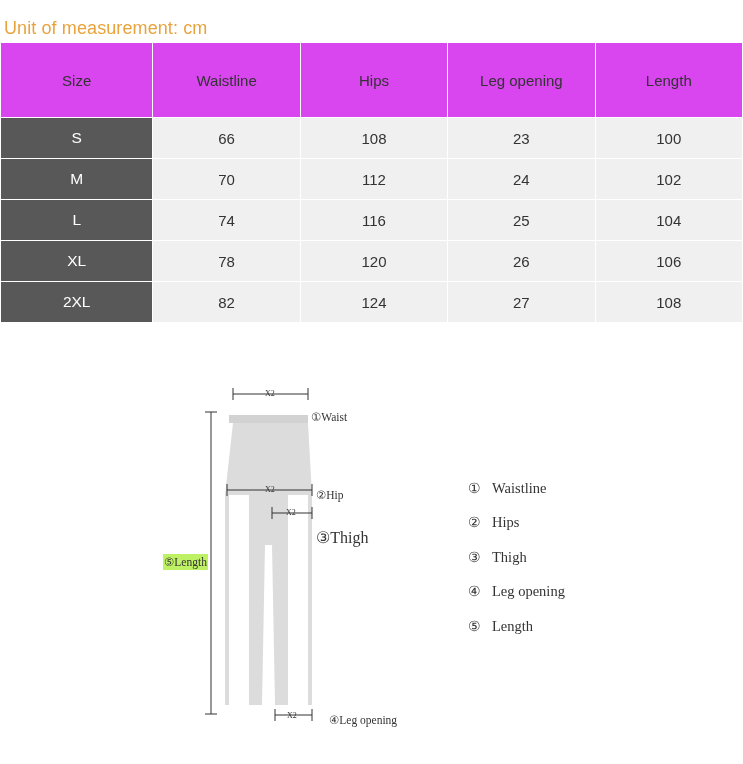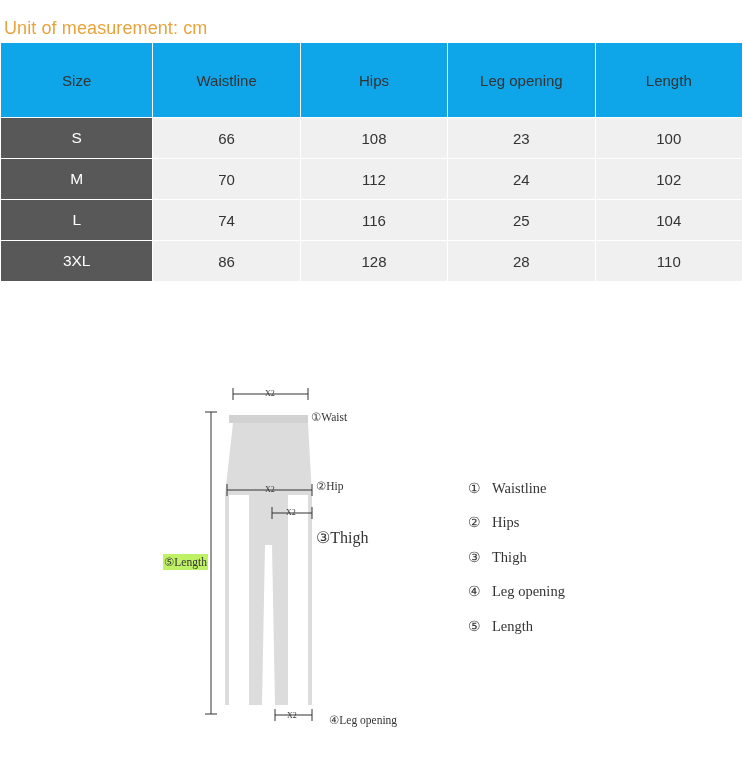--- a/index.html
+++ b/index.html
@@ -40,21 +40,21 @@
   table.size-table th {
     border: 1px solid #ffffff;
     text-align: center;
     font-weight: normal;
     font-size: 15px;
     color: #333333;
     padding: 0;
   }
   thead th {
     height: 74px;
-    background: #0ea5e9;
+    background: #d946ef;
     color: #ffffff;
     font-size: 15.5px;
   }
   tbody td {
     height: 40px;
     background: #f0f0f0;
     font-size: 15px;
   }
   tbody td.size-cell {
     background: #585858;
@@ -141,25 +141,32 @@
         <td>102</td>
       </tr>
       <tr>
         <td class="size-cell">L</td>
         <td>74</td>
         <td>116</td>
         <td>25</td>
         <td>104</td>
       </tr>
       <tr>
-        <td class="size-cell">3XL</td>
-        <td>86</td>
-        <td>128</td>
-        <td>28</td>
-        <td>110</td>
+        <td class="size-cell">XL</td>
+        <td>78</td>
+        <td>120</td>
+        <td>26</td>
+        <td>106</td>
+      </tr>
+      <tr>
+        <td class="size-cell">2XL</td>
+        <td>82</td>
+        <td>124</td>
+        <td>27</td>
+        <td>108</td>
       </tr>
     </tbody>
   </table>
 
   <div class="diagram">
 
     <svg class="svg-holder" width="743" height="389" viewBox="0 0 743 389">
 
       <path d="M233,48 L233,40 L308,40 L308,48
                L312,120 L312,330 L308,330 L308,120
@@ -186,21 +193,21 @@
 
       <line x1="211" y1="37" x2="211" y2="339" stroke="#333" stroke-width="1"></line>
       <line x1="205" y1="37" x2="217" y2="37" stroke="#333" stroke-width="1"></line>
       <line x1="205" y1="339" x2="217" y2="339" stroke="#333" stroke-width="1"></line>
     </svg>
 
     <div style="position:absolute;left:265px;top:14px;font-size:8px;color:#333;">X2</div>
     <div style="position:absolute;left:311px;top:35px;font-size:11.5px;color:#333;"><span>①</span><span>Waist</span></div>
 
     <div style="position:absolute;left:265px;top:110px;font-size:8px;color:#333;">X2</div>
-    <div style="position:absolute;left:316px;top:104px;font-size:11.5px;color:#333;"><span>②</span><span>Hip</span></div>
+    <div style="position:absolute;left:316px;top:113px;font-size:11.5px;color:#333;"><span>②</span><span>Hip</span></div>
 
     <div style="position:absolute;left:286px;top:133px;font-size:8px;color:#333;">X2</div>
     <div style="position:absolute;left:316px;top:153px;font-size:16px;color:#333;"><span>③</span><span>Thigh</span></div>
 
     <div style="position:absolute;left:287px;top:336px;font-size:8px;color:#333;">X2</div>
     <div style="position:absolute;left:329px;top:338px;font-size:11.5px;color:#333;"><span>④</span><span>Leg opening</span></div>
 
     <div style="position:absolute;left:163px;top:179px;font-size:11.5px;color:#333;background:#bef264;padding:1px 1px;"><span>⑤</span><span>Length</span></div>
 
     <div class="legend">

